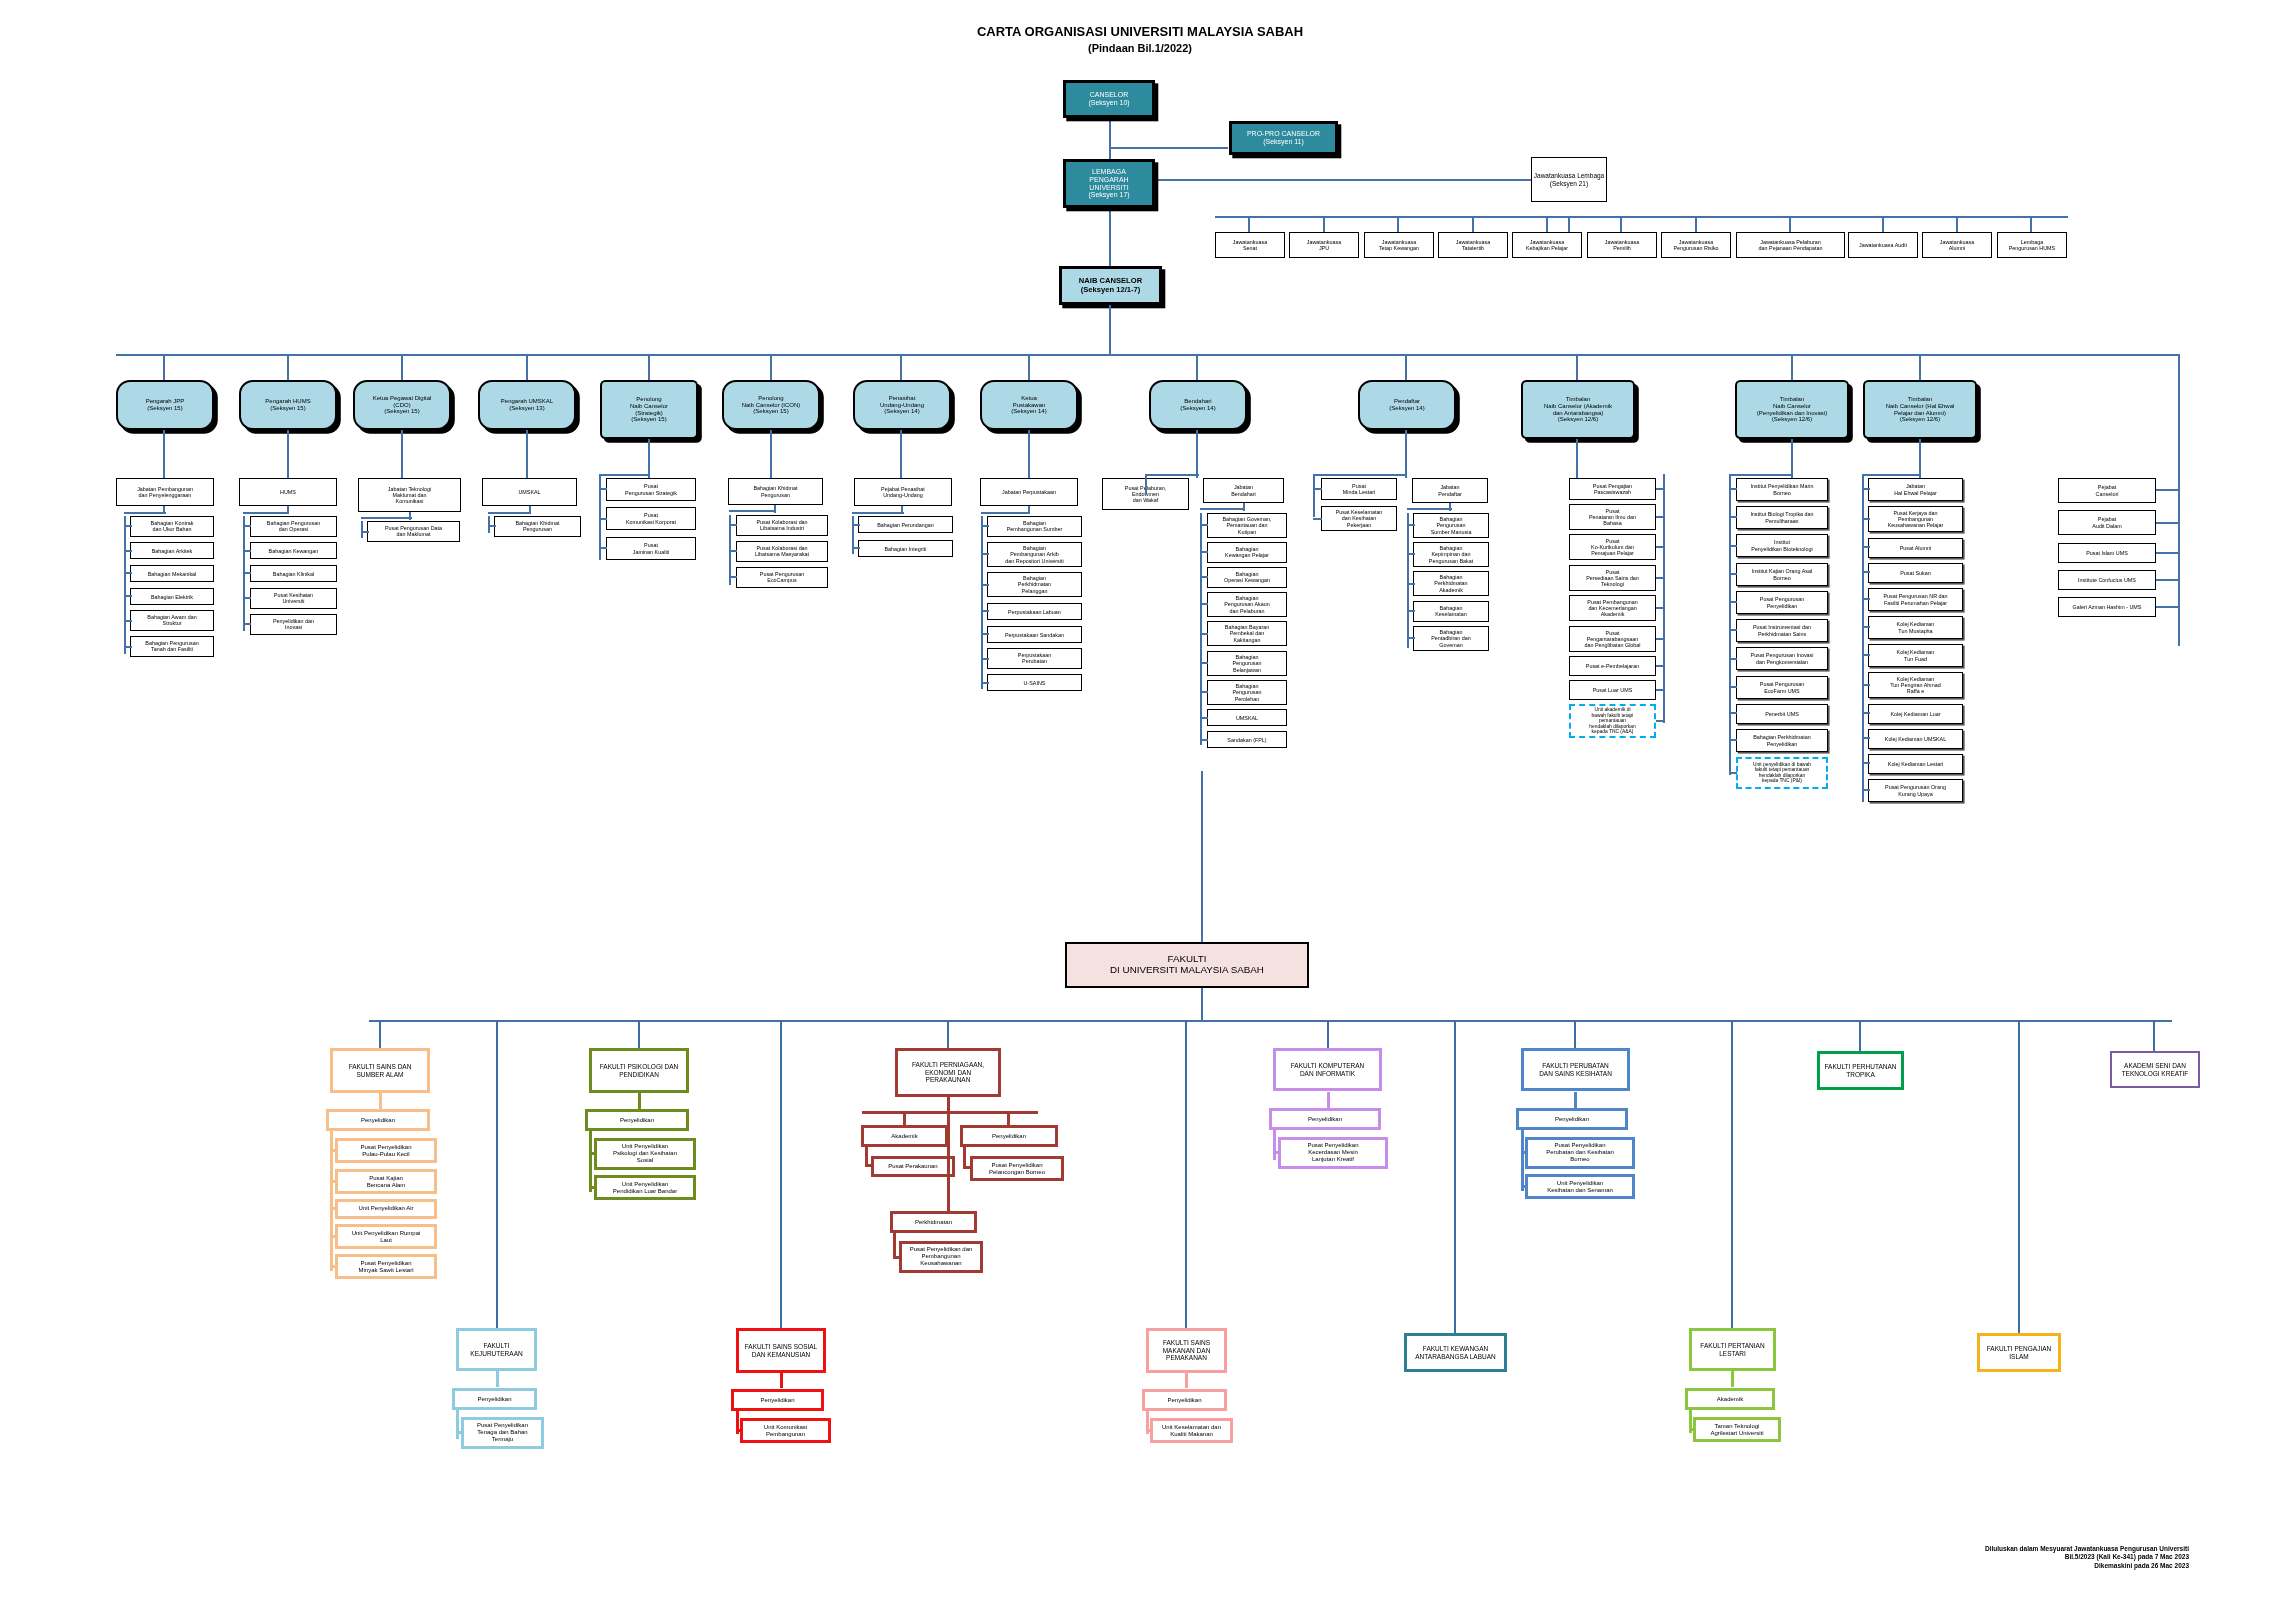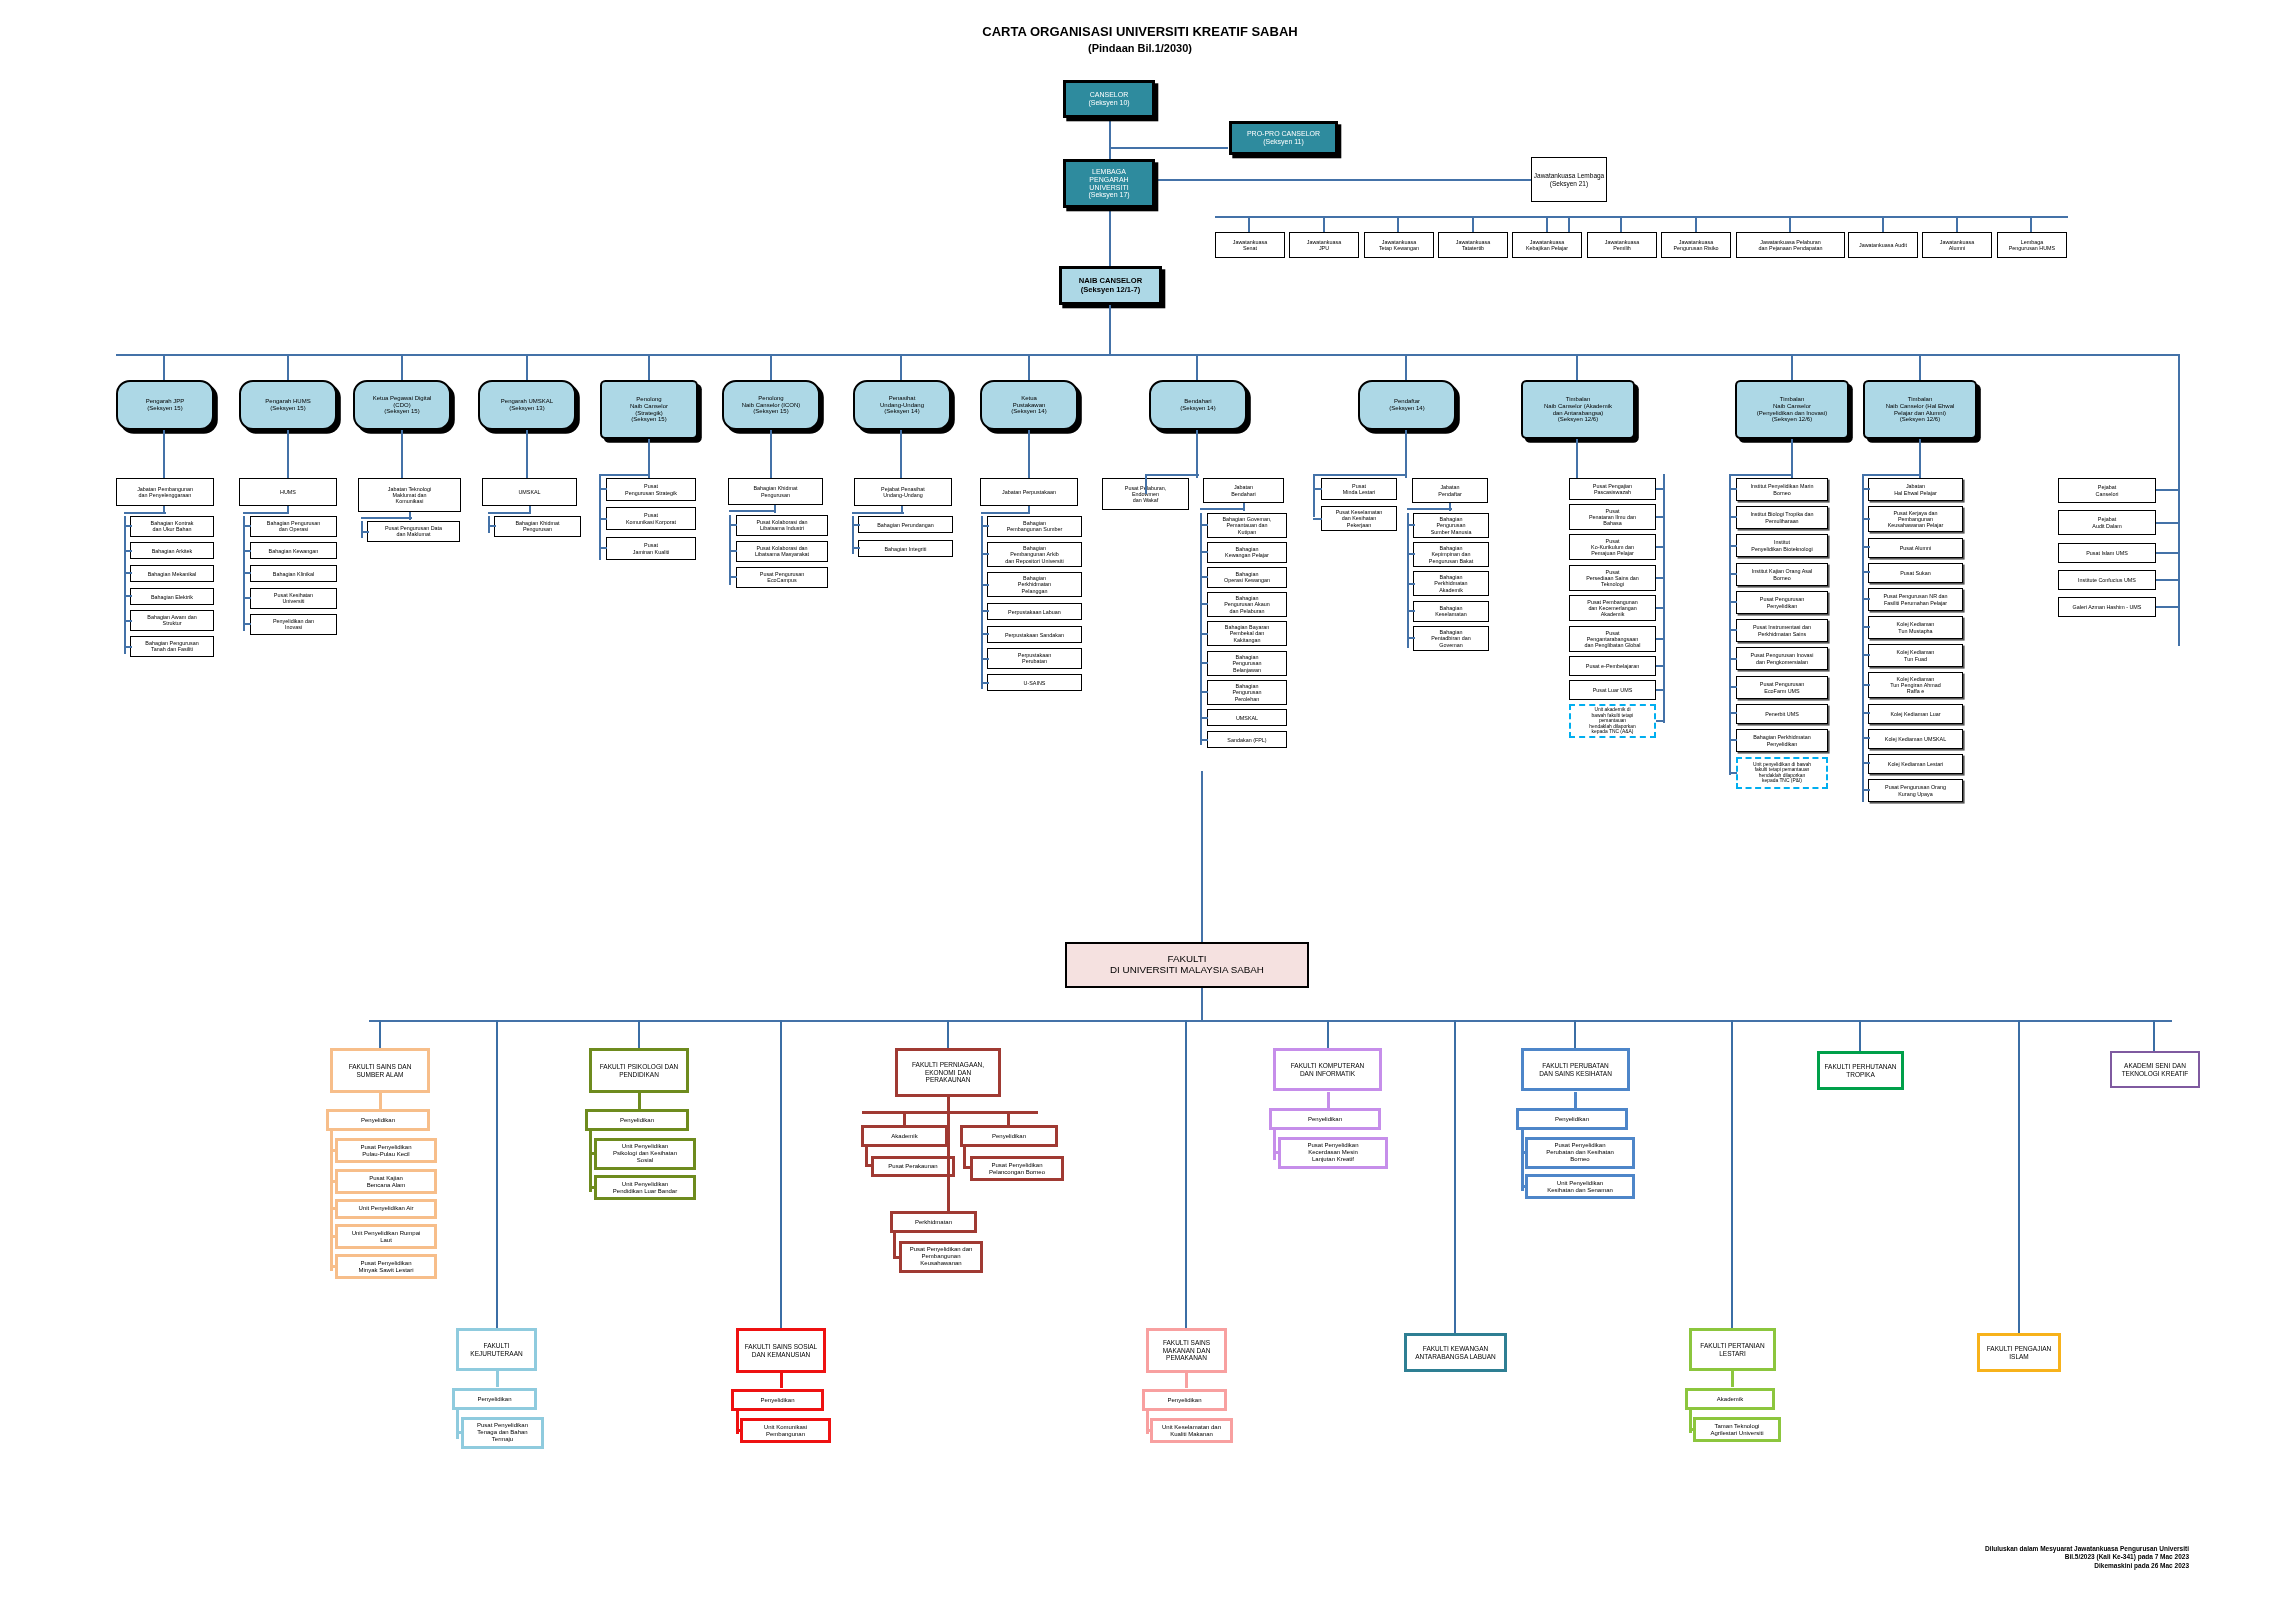--- a/index.html
+++ b/index.html
@@ -51,22 +51,22 @@
   .footer{position:absolute;text-align:right;font-weight:bold;line-height:1.3;}
   .f9{font-size:4.9px;} .f10{font-size:5.4px;} .f11{font-size:6px;} .f12{font-size:6.5px;}
   .f13{font-size:7px;} .f14{font-size:7.6px;} .f18{font-size:9.8px;}
   .f20{font-size:11px;} .f24{font-size:13px;}
 </style>
 </head>
 <body>
 
 <div id="page">
 
-  <div class="title f24" style="left:760px;top:24.4px;width:760px;">CARTA ORGANISASI UNIVERSITI KREATIF SABAH</div>
-  <div class="title f20" style="left:760px;top:42px;width:760px;">(Pindaan Bil.1/2030)</div>
+  <div class="title f24" style="left:760px;top:24.4px;width:760px;">CARTA ORGANISASI UNIVERSITI MALAYSIA SABAH</div>
+  <div class="title f20" style="left:760px;top:42px;width:760px;">(Pindaan Bil.1/2022)</div>
 
   <div class="ln lnv" style="left:1109px;top:117px;height:49px;"></div>
   <div class="ln lnh" style="left:1109px;top:147px;width:119px;"></div>
   <div class="ln lnv" style="left:1109px;top:206px;height:65px;"></div>
   <div class="ln lnh" style="left:1151px;top:179px;width:418px;"></div>
   <div class="ln lnv" style="left:1568px;top:179px;height:22px;"></div>
   <div class="ln lnh" style="left:1215px;top:216px;width:853px;"></div>
   <div class="ln lnv" style="left:1568px;top:216px;height:16.3px;"></div>
 
   <div class="box teal f13" style="left:1063px;top:80px;width:92px;height:38px;">

